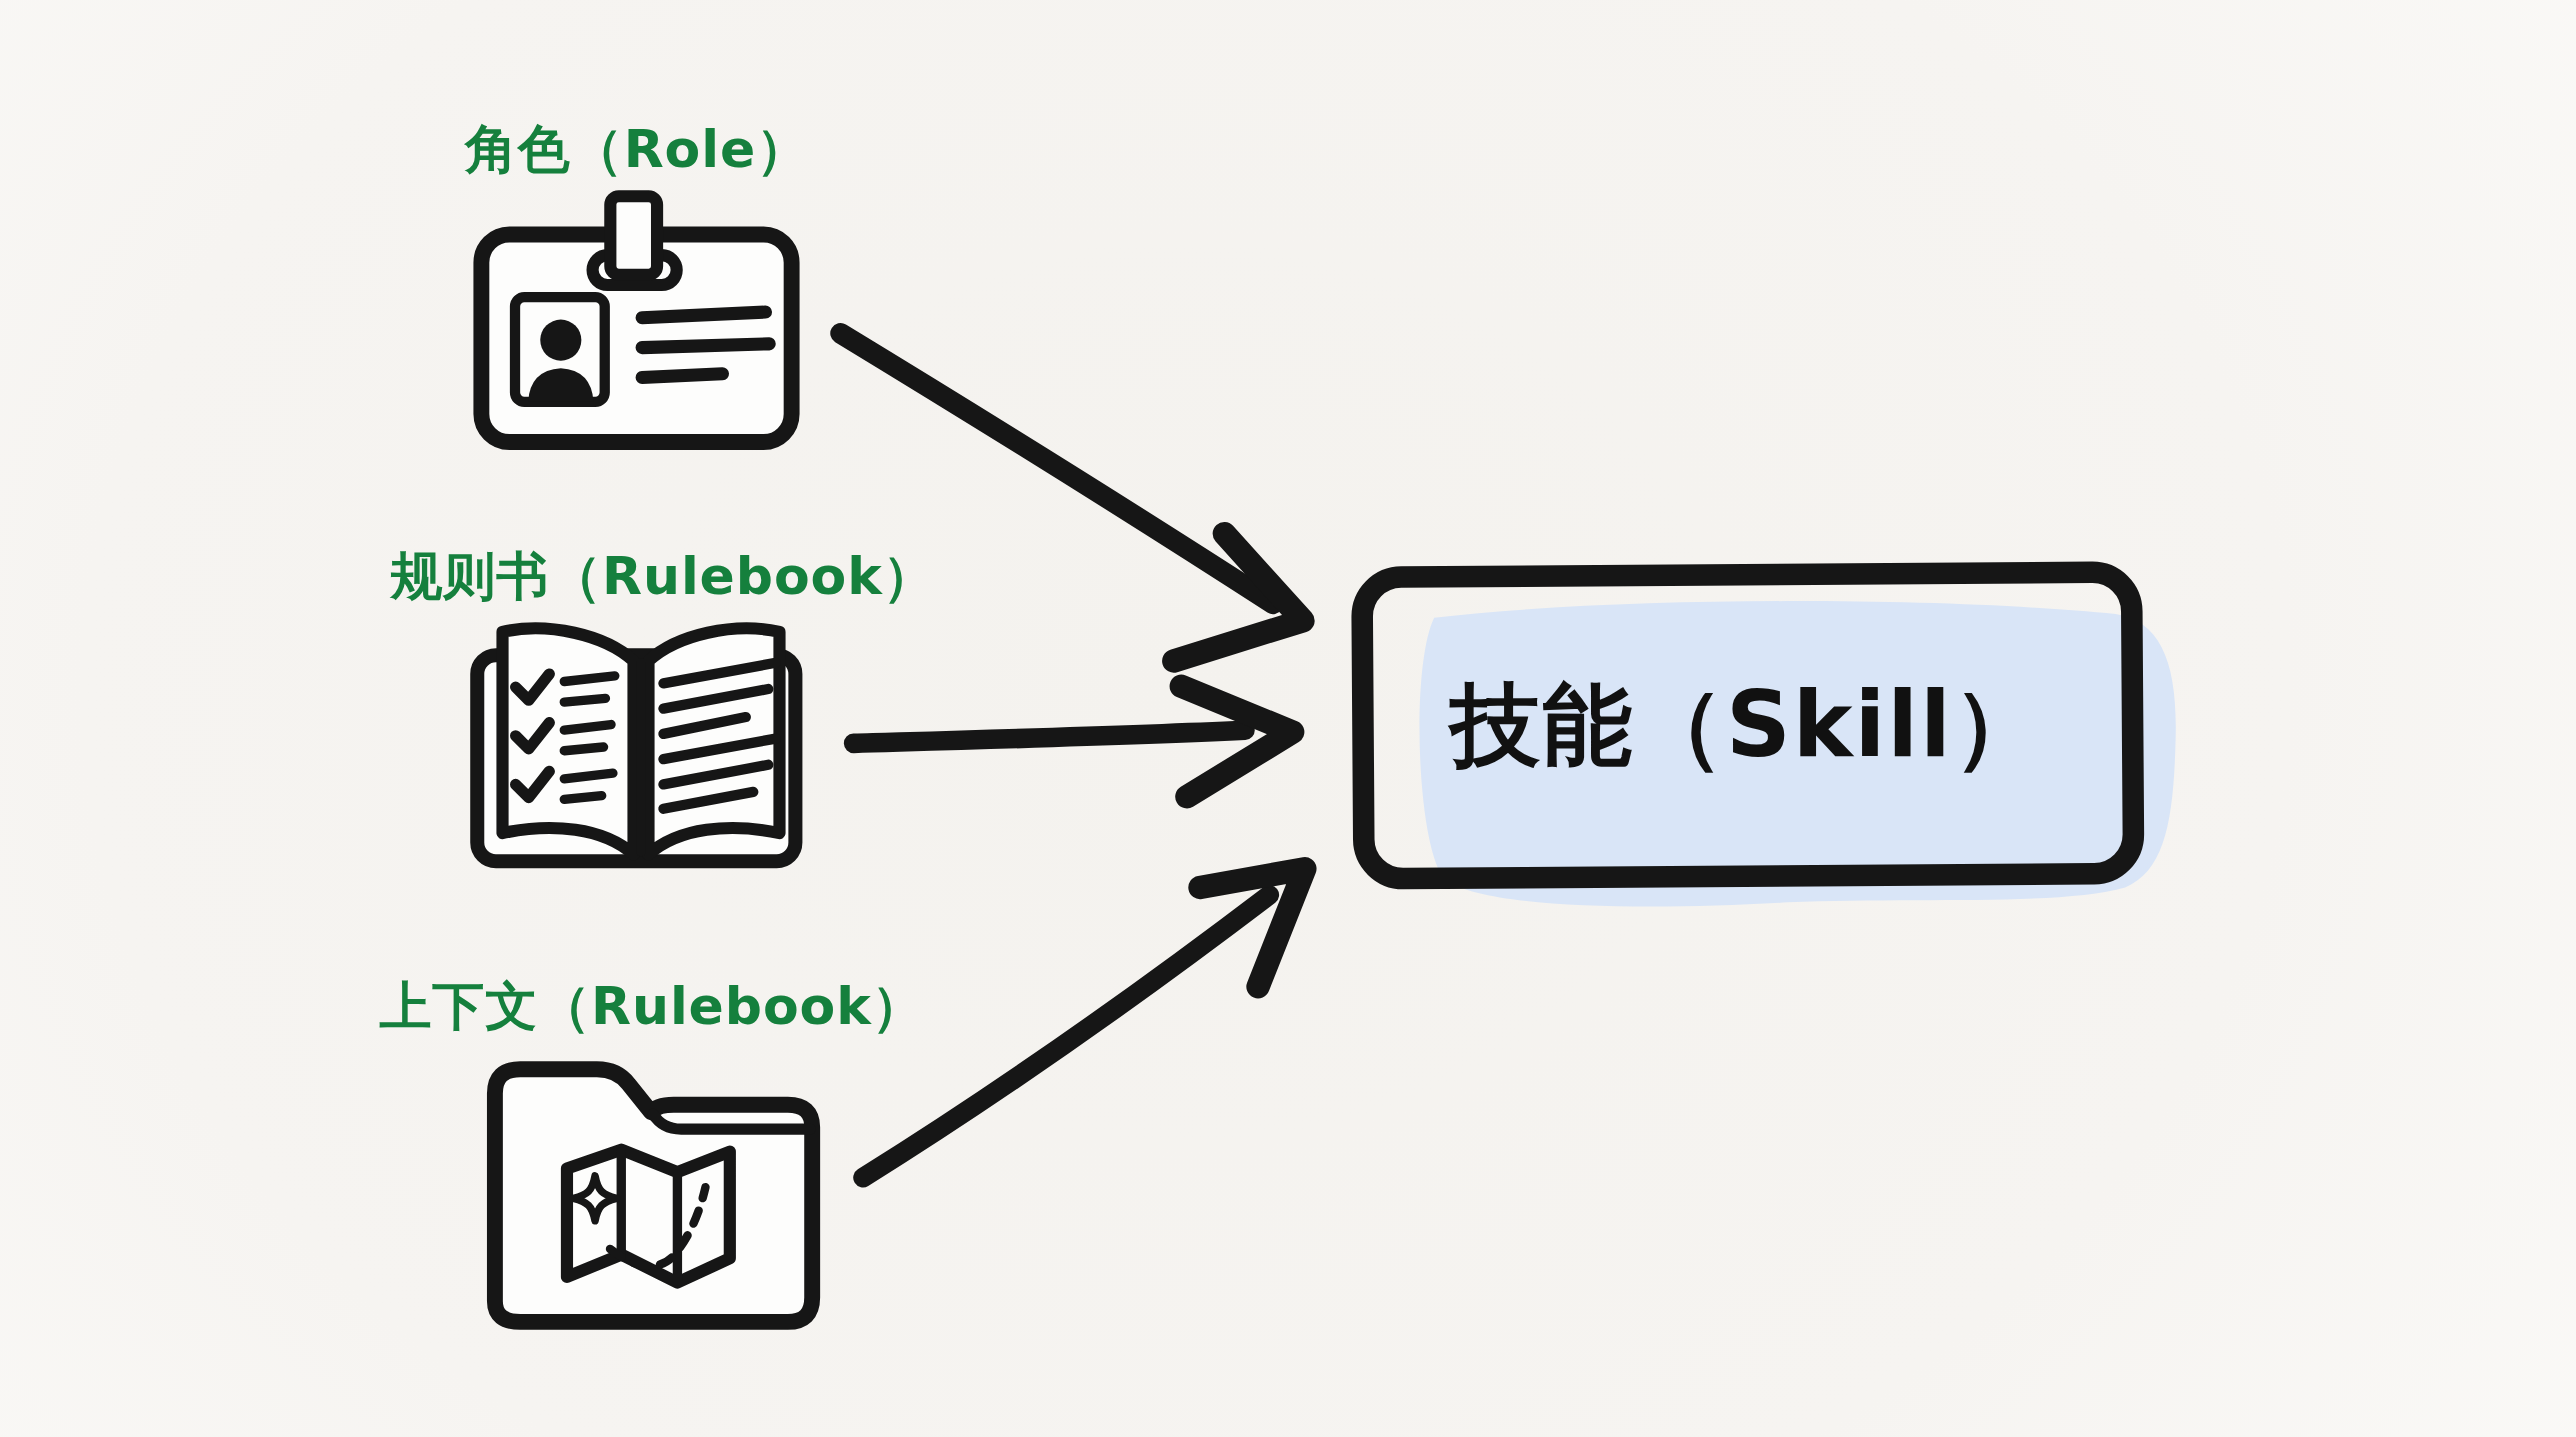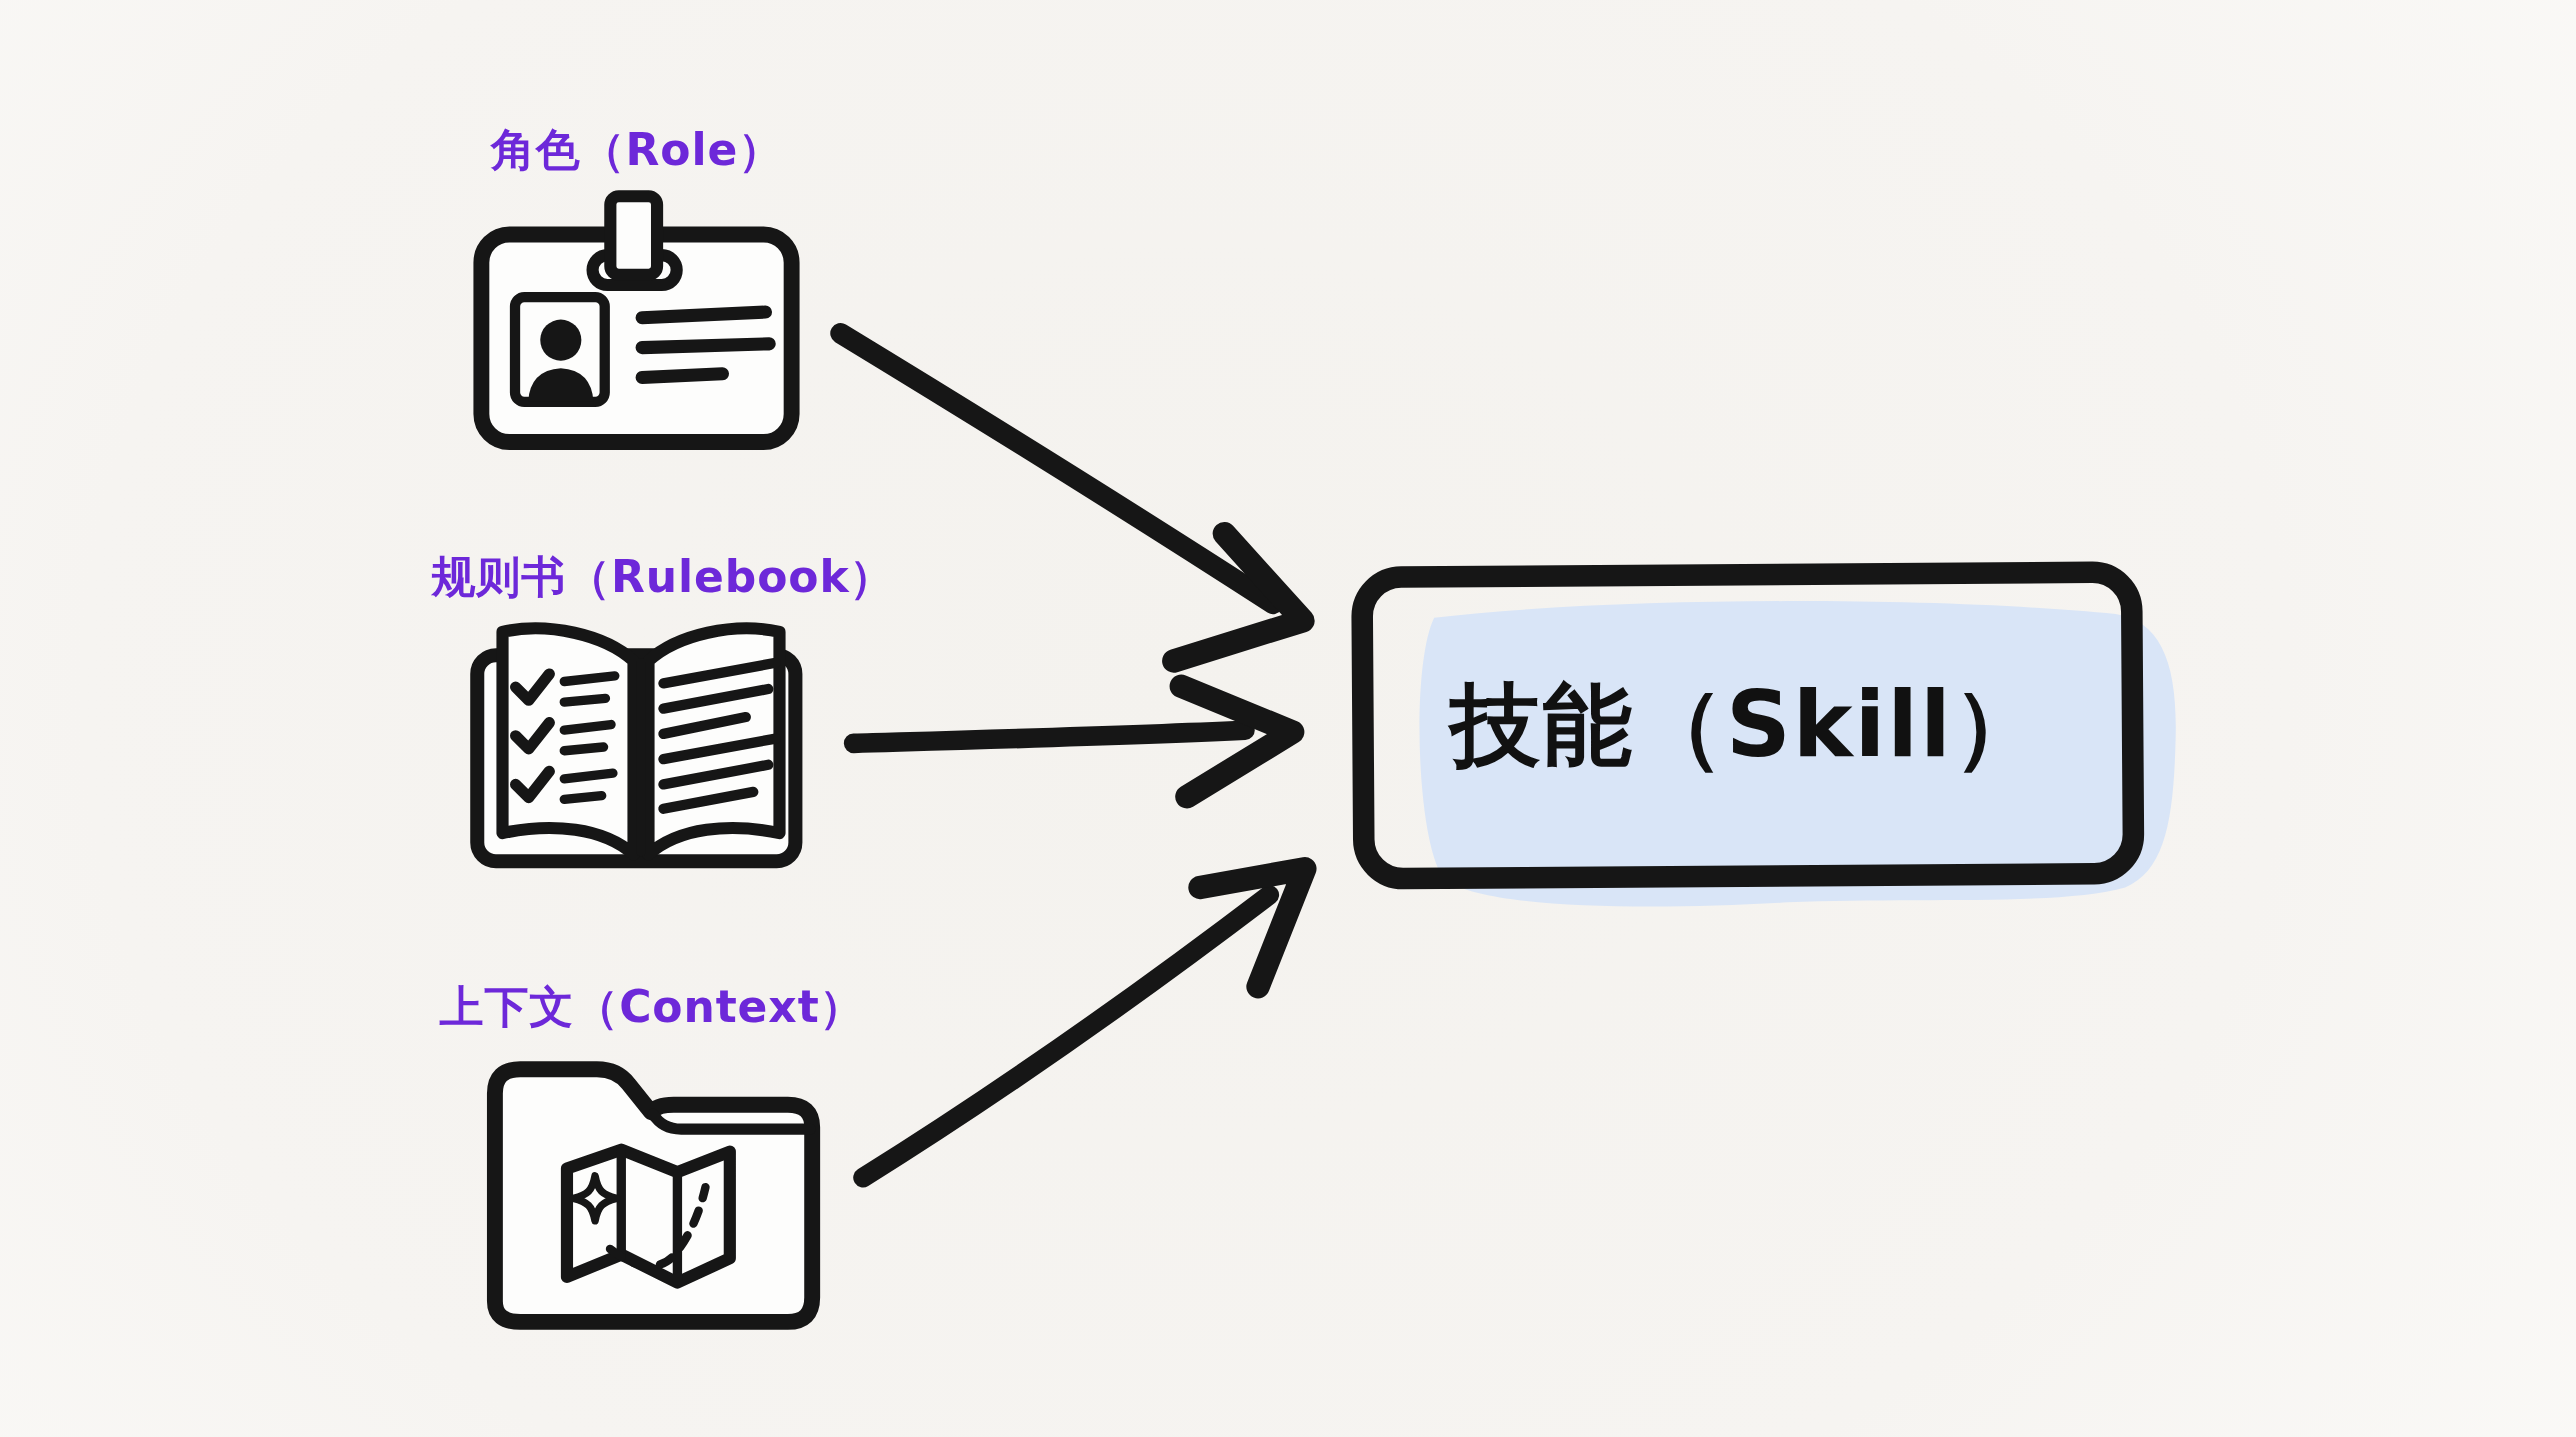--- a/index.html
+++ b/index.html
@@ -5,21 +5,21 @@
   html,body{margin:0;padding:0;}
   body{
     width:2576px;height:1438px;overflow:hidden;
     font-family:"DejaVu Sans","Liberation Sans",sans-serif;
     background:radial-gradient(95% 140% at 46% 48%, #f4f2ee 0%, #f6f4f1 45%, #fbfaf8 75%, #fefefe 100%);
   }
   .stage{position:relative;width:2576px;height:1438px;}
   .abs{position:absolute;}
   .src-label{
     position:absolute;width:562px;text-align:center;
-    font-size:44px;font-weight:600;color:#6d28d9;letter-spacing:0.9px;
+    font-size:52px;font-weight:600;color:#15803d;letter-spacing:0.9px;
     line-height:67px;white-space:nowrap;
   }
   .skill-text{
     position:absolute;left:1363px;top:575px;width:769px;height:301px;
     display:flex;align-items:center;justify-content:center;
     font-size:90px;font-weight:600;color:#111;letter-spacing:1.9px;
     white-space:nowrap;
     text-align:center;
   }
   svg{display:block;}
@@ -94,21 +94,21 @@
     <g>
       <path class="ink-stroke" stroke-width="11" d="M214,72  L334,50"></path>
       <path class="ink-stroke" stroke-width="11" d="M214,99  L326,78"></path>
       <path class="ink-stroke" stroke-width="11" d="M214,126 L302,108"></path>
       <path class="ink-stroke" stroke-width="11" d="M214,153 L334,131"></path>
       <path class="ink-stroke" stroke-width="11" d="M214,180 L326,159"></path>
       <path class="ink-stroke" stroke-width="11" d="M214,206 L310,188"></path>
     </g>
   </svg>
 
-  <div class="src-label" style="left:371px;top:973px;">上下文（Context）</div>
+  <div class="src-label" style="left:371px;top:973px;">上下文（Rulebook）</div>
 
   <svg class="abs" style="left:479px;top:1056px;" width="365" height="281" viewBox="0 0 390 300">
 
     <path class="paper ink-stroke" stroke-width="17" d="M17,262 L17,40 Q17,14 44,14 L126,14 Q148,14 160,30 L184,60 Q190,52 208,52 L330,52 Q356,52 356,76 L356,258 Q356,284 330,284 L44,284 Q17,284 17,262 Z"></path>
 
     <path class="ink-stroke" stroke-width="12" d="M186,62 Q196,78 216,78 L354,78"></path>
 
     <g>
       <path class="paper ink-stroke" stroke-width="13" d="M94,120 L152,100 L212,124 L268,102 L268,216 L212,242 L152,212 L94,236 Z"></path>
       <path class="ink-stroke" stroke-width="10" d="M152,102 L152,210"></path>

